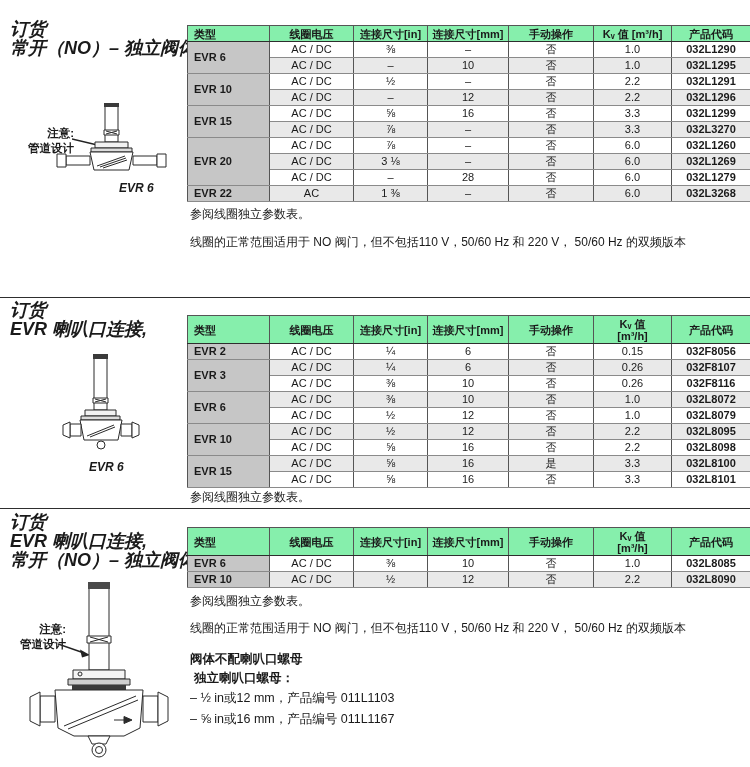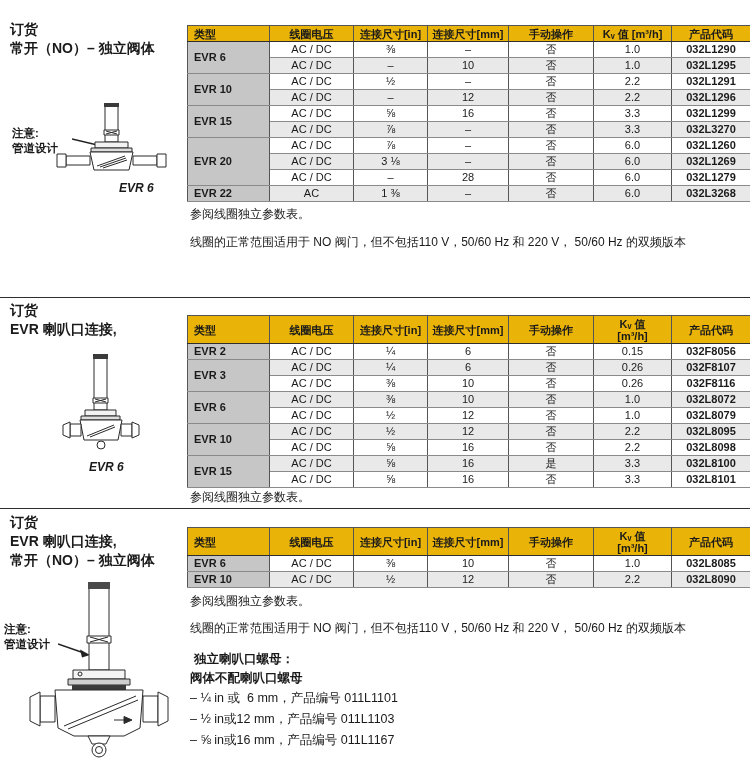--- a/index.html
+++ b/index.html
@@ -1,49 +1,49 @@
 <!DOCTYPE html>
 <html><head>
 <meta charset="utf-8">
 <style>
   * { box-sizing: border-box; margin: 0; padding: 0; }
   body { background: #fff; font-family: "Liberation Sans", "DejaVu Sans", sans-serif; color: #1a1a1a; }
   .page { position: relative; width: 750px; height: 767px; background: #fff; overflow: hidden; }
 
   .abs { position: absolute; }
 
-  .heading { font-size: 14px; font-weight: bold; line-height: 19px; white-space: nowrap; }
+  .heading { font-size: 18px; font-weight: bold; line-height: 19px; white-space: nowrap; font-style: italic; }
 
   .divider { position: absolute; left: 0; width: 750px; height: 0; border-top: 1.2px solid #2e2e2e; }
 
   .watermark {
     position: absolute; left: 196px; top: 279px; z-index: 6; pointer-events: none;
     font-size: 27px; font-weight: bold; letter-spacing: 7px; white-space: nowrap;
     color: rgba(150,156,162,0.30); -webkit-text-stroke: 1px rgba(125,132,140,0.75);
     font-family: "DejaVu Sans", sans-serif;
   }
 
   table { border-collapse: collapse; table-layout: fixed; width: 563px; font-size: 11px;
           border: 1.5px solid #2e2e2e; background: #fff; }
-  th { background: #eab308; font-weight: bold; border: 1px solid #555; border-bottom: 1.3px solid #2e2e2e;
+  th { background: #86efac; font-weight: bold; border: 1px solid #555; border-bottom: 1.3px solid #2e2e2e;
        height: 16px; padding: 1px 2px; text-align: center; white-space: pre-line; line-height: 12px; }
   th:first-child { text-align: left; padding-left: 6px; }
   table.kv2 th { height: 28px; }
   td { border: 1px solid #8a8a8a; border-left: 1px solid #555; border-right: 1px solid #555;
        height: 16px; padding: 0 2px; text-align: center; line-height: 13px; }
   td.type { background: #c6c6c6; text-align: left; padding-left: 6px; font-weight: bold;
             border-top: 1.4px solid #2e2e2e; }
   td:last-child { font-weight: bold; }
   tr.alt td:not(.type) { background: #e9e9e9; }
   tr.group-first td { border-top: 1.4px solid #2e2e2e; }
 
   .note { font-size: 12px; line-height: 15px; }
   .para { font-size: 12px; line-height: 16px; white-space: nowrap; }
 
-  .attn { font-size: 11.5px; font-weight: bold; text-align: left; line-height: 15px; }
+  .attn { font-size: 11.5px; font-weight: bold; text-align: right; line-height: 15px; }
   .caption { font-size: 12px; font-style: italic; font-weight: 600; }
 
   .flare-block { font-size: 12.5px; }
   .flare-block .fl-line { line-height: 19px; white-space: pre; }
   .flare-block .fl-item { line-height: 21px; white-space: pre; }
 
   svg.valve { overflow: visible; }
   svg.valve * { vector-effect: non-scaling-stroke; }
 </style>
 </head>
@@ -411,20 +411,19 @@
           <td>2.2</td>
           <td>032L8090</td>
         </tr>
       </tbody>
   </table>
 
   <div class="abs note" style="left:190px; top:594px;">参阅线圈独立参数表。</div>
   <div class="abs para" style="left:190px; top:620px;">线圈的正常范围适用于 NO 阀门，但不包括110 V，50/60 Hz 和 220 V， 50/60 Hz 的双频版本</div>
 
   <div class="abs flare-block" style="left:190px; top:650px;">
+    <div class="fl-line" style="font-weight:bold;">阀体不配喇叭口螺母</div>
     <div class="fl-line" style="font-weight:bold; padding-left:4px;">独立喇叭口螺母：</div>
-    <div class="fl-line" style="font-weight:bold;">阀体不配喇叭口螺母</div>
-    <div class="fl-item">– ¼ in 或  6 mm，产品编号 011L1101</div>
     <div class="fl-item">– ½ in或12 mm，产品编号 011L1103</div>
     <div class="fl-item">– ⅝ in或16 mm，产品编号 011L1167</div>
   </div>
 
 </div>
 
 </body></html>

